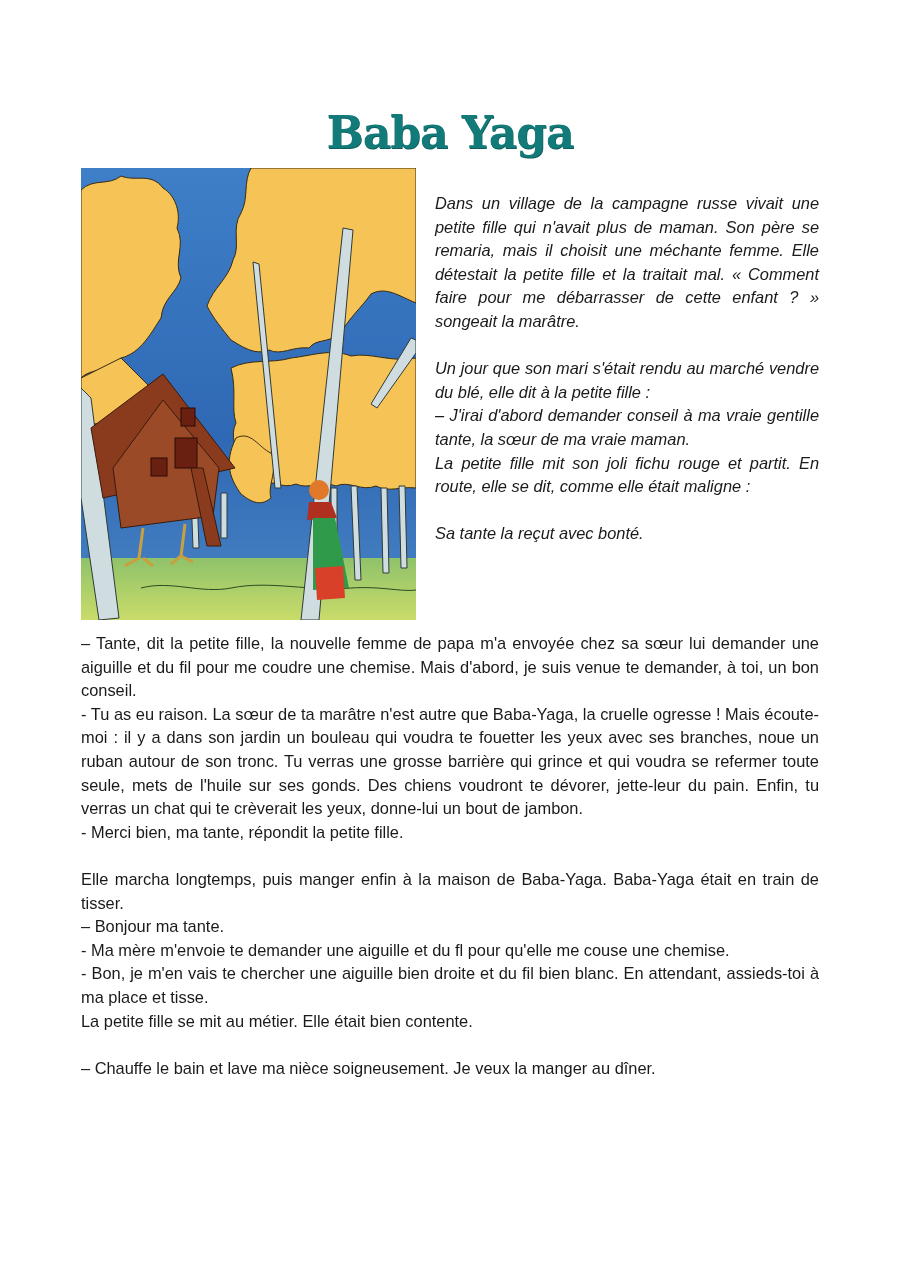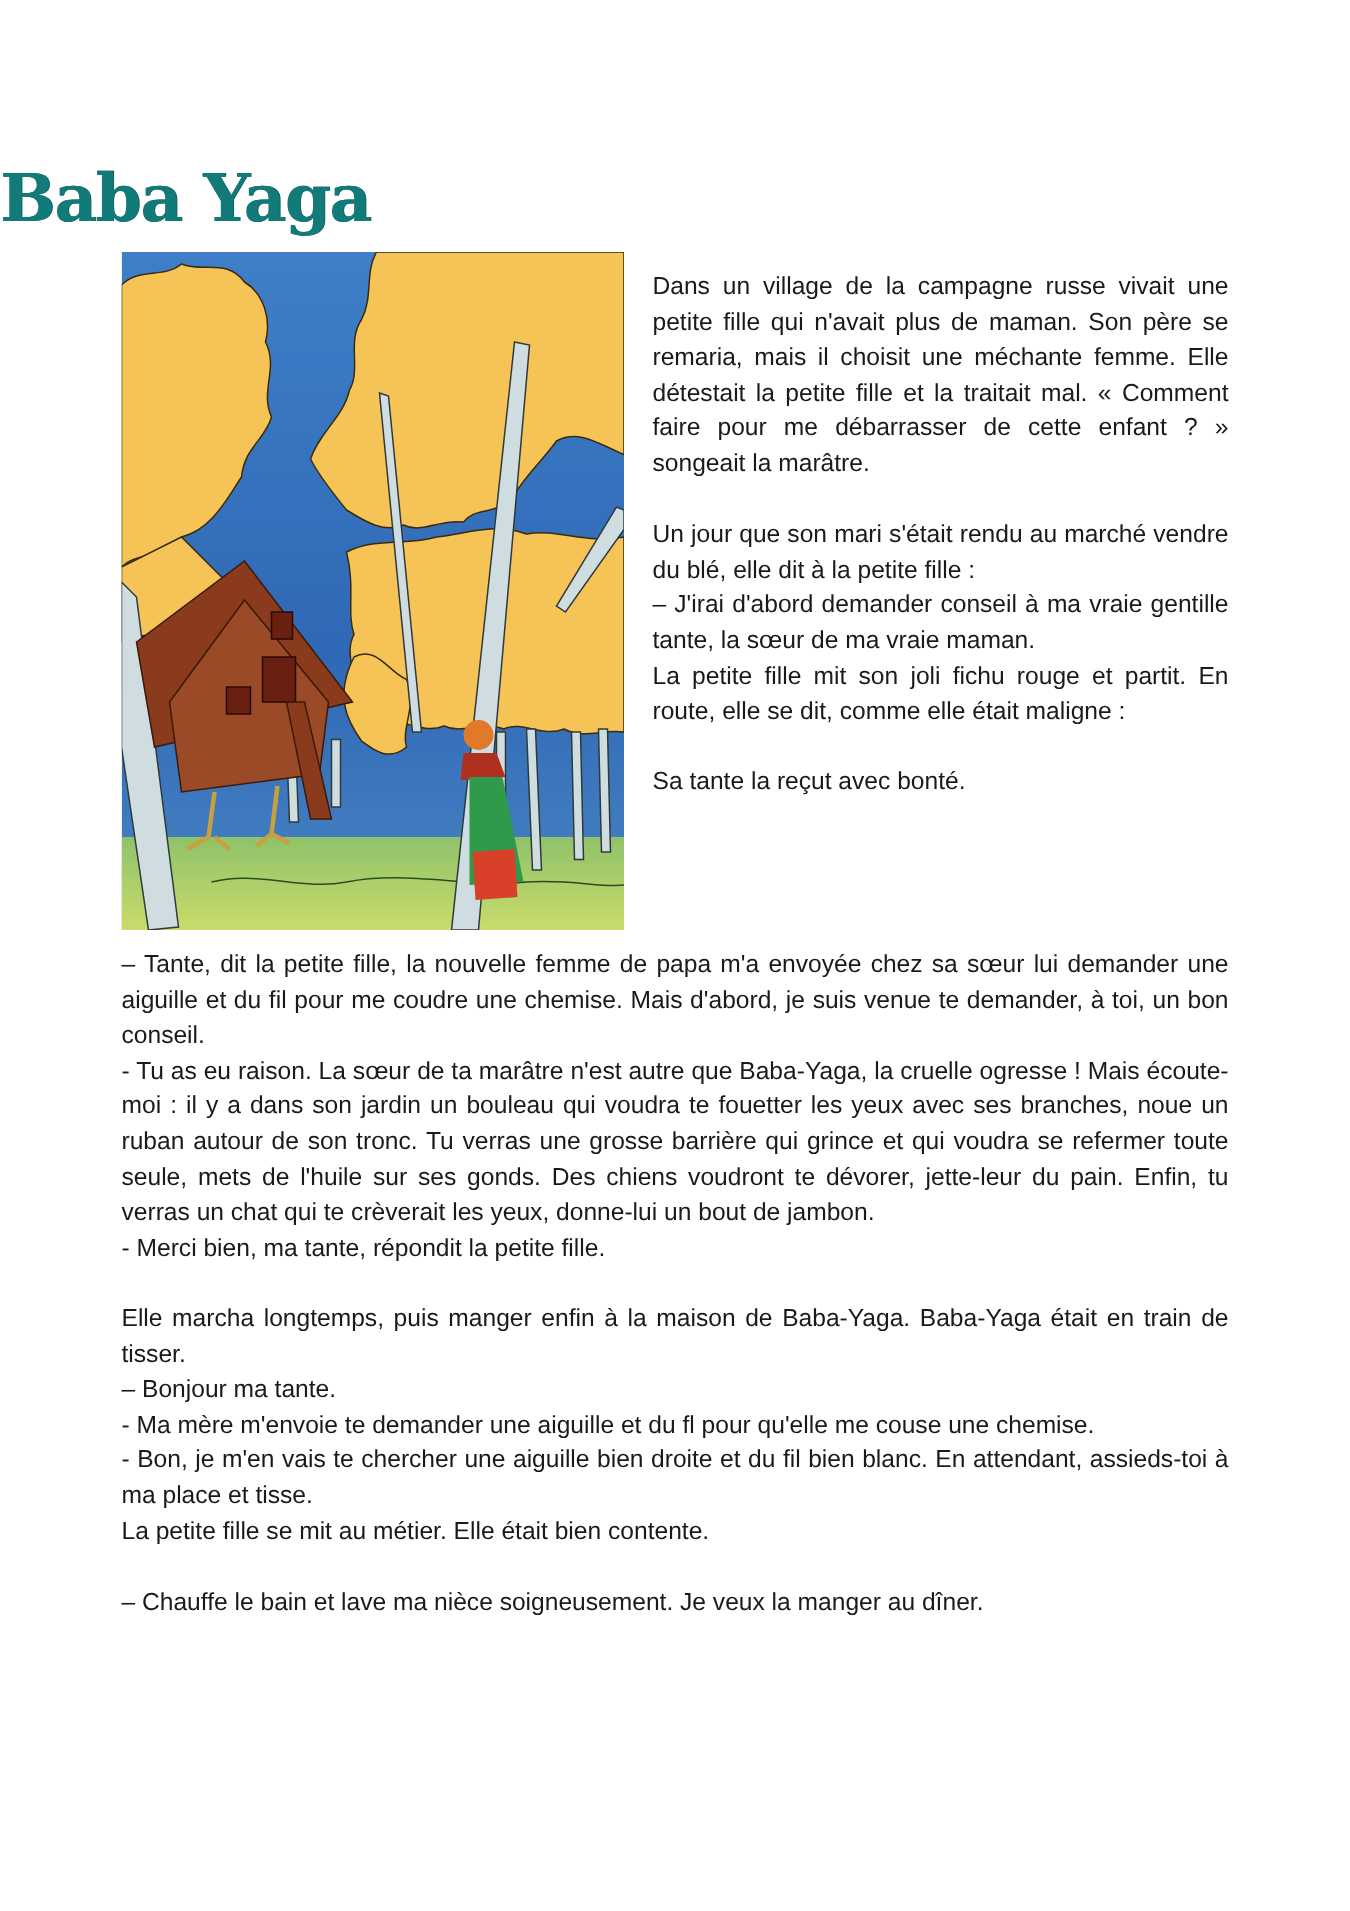--- a/index.html
+++ b/index.html
@@ -1,35 +1,35 @@
 <!DOCTYPE html>
 <html><head>
 <meta charset="utf-8">
 <style>
   html, body { margin: 0; padding: 0; background: #ffffff; }
   body { width: 900px; height: 1274px; position: relative; overflow: hidden; }
   .page { position: absolute; left: 0; top: 0; width: 900px; height: 1274px; background: #fff; }
   .title {
-    position: absolute; left: 0; top: 76px; width: 900px; 
+    position: absolute; left: 0; top: 76px; width: 900px; text-align: center;
     font-family: "DejaVu Serif", serif; font-weight: bold; font-size: 44px;
     color: #127a78; letter-spacing: -1px; line-height: 56px;
     text-shadow: 0.5px 0.5px 0 #0d5e5c;
   }
   .illustration {
     position: absolute; left: 81px; top: 168px; width: 335px; height: 452px; overflow: hidden;
   }
   .illustration svg { display: block; }
   .text {
     font-family: "Liberation Sans", sans-serif; font-size: 16.4px; color: #1a1a1a;
     line-height: 23.6px; text-align: justify;
   }
   .text p { margin: 0; }
   .text .gap { height: 23.6px; }
   .col-right {
-    position: absolute; left: 435px; top: 180px; width: 384px;
+    position: absolute; left: 435px; top: 192px; width: 384px; font-style: italic;
   }
   .col-full {
     position: absolute; left: 81px; top: 632px; width: 738px;
   }
 </style>
 </head>
 <body>
 
 <div class="page">
 

